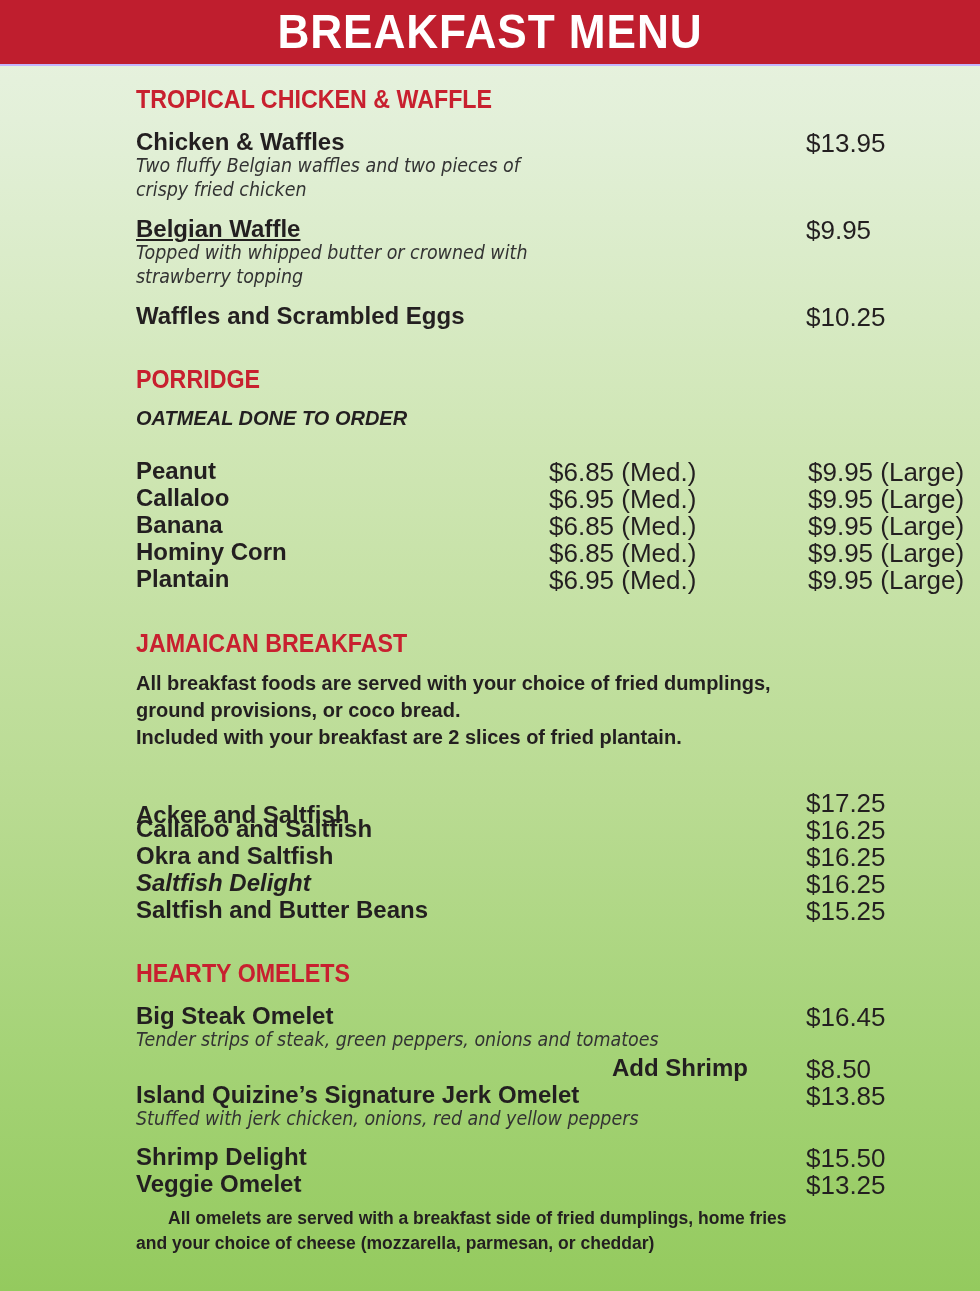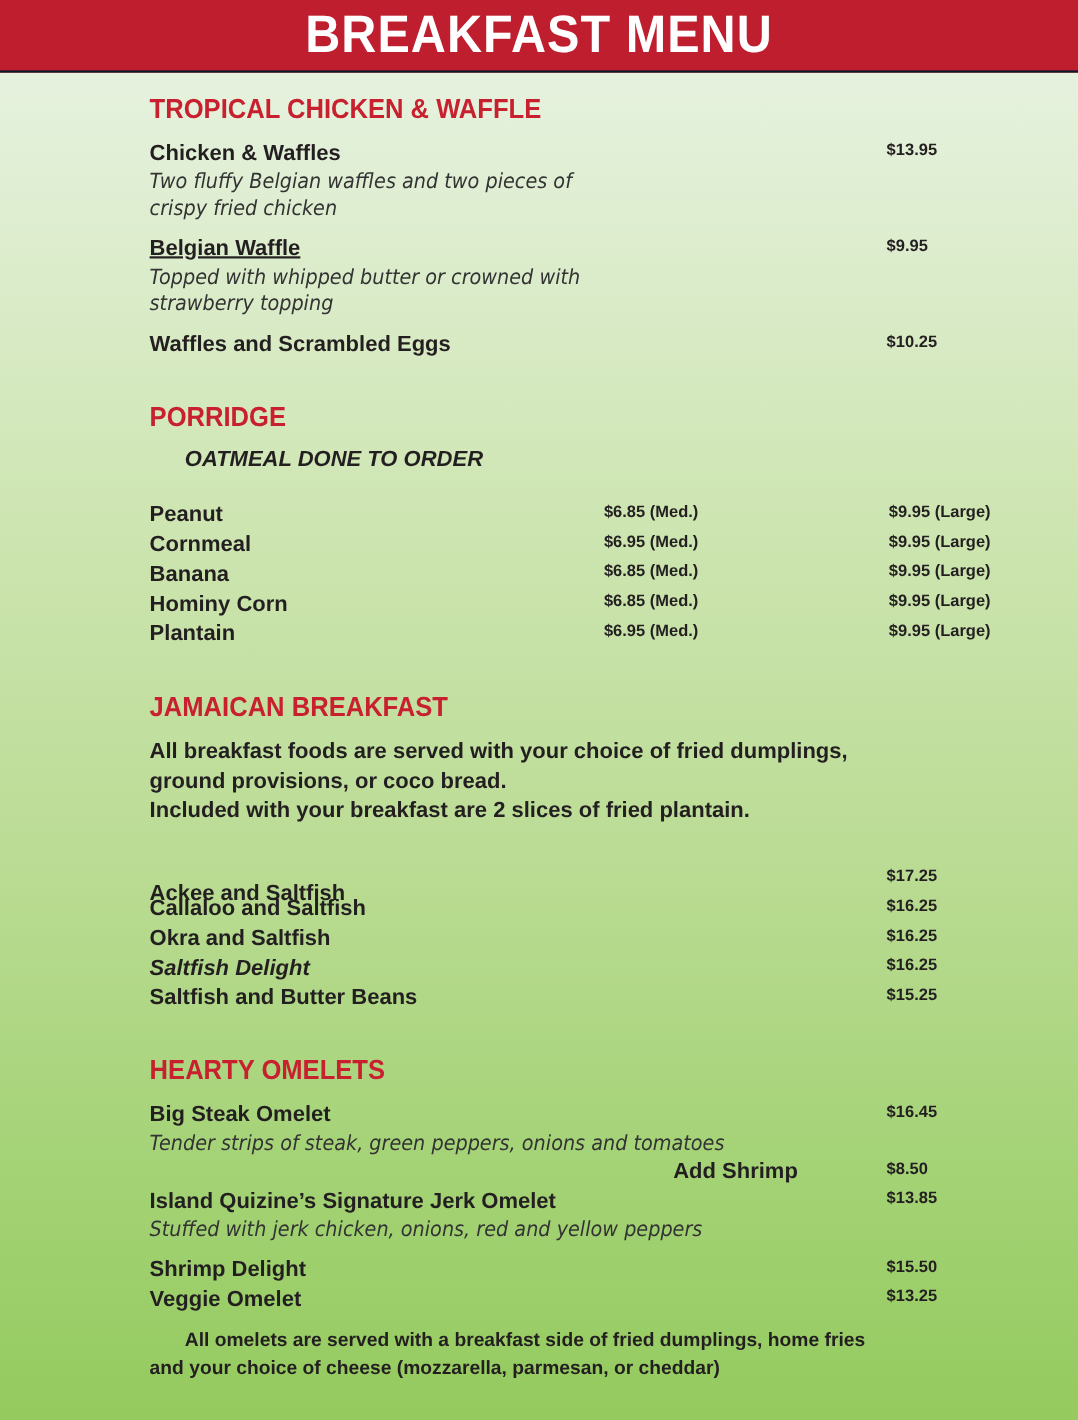--- a/index.html
+++ b/index.html
@@ -6,39 +6,39 @@
   body {
     width: 980px; height: 1291px; overflow: hidden;
     font-family: "Liberation Sans", sans-serif;
     color: #231f20;
     background: linear-gradient(to bottom, #e9f3e2 0px, #e3f0d9 120px, #cfe6b4 450px, #b9db92 800px, #a5d377 1050px, #94ca5e 1291px);
     position: relative;
   }
   .banner {
     position: absolute; left: 0; top: 0; width: 980px; height: 66px;
     background: #bf1e2e;
-    border-bottom: 2px solid #0f172a;
+    border-bottom: 2px solid #c4b5fd;
     box-sizing: border-box;
     display: flex; align-items: center; justify-content: center;
   }
   .banner h1 {
     margin: 0; color: #ffffff; font-weight: bold;
     font-size: 48px; letter-spacing: 1px;
     font-family: "Liberation Sans", sans-serif;
     transform: scaleX(0.92);
     line-height: 66px;
   }
   .abs { position: absolute; white-space: nowrap; }
   .section-title {
     color: #c8202f; font-weight: bold; font-size: 25px;
     transform-origin: left center; transform: scaleX(0.93);
   }
-  .item-name { font-weight: bold; font-size: 20px; }
+  .item-name { font-weight: bold; font-size: 24px; }
   .desc { font-style: italic; font-size: 19px; color: #333; font-family: "DejaVu Sans", sans-serif; font-weight: normal; transform-origin: left center; transform: scaleX(0.92); }
-  .price { font-weight: bold; font-size: 15px; }
+  .price { font-weight: normal; font-size: 26px; }
   .subhead { font-weight: bold; font-style: italic; font-size: 20px; }
   .note { font-weight: bold; font-size: 20px; }
   .small-note { font-weight: bold; font-size: 17.5px; }
 </style>
 </head>
 <body>
 
 <div class="banner">
   <h1>BREAKFAST MENU</h1>
 </div>
@@ -52,27 +52,27 @@
 
 <div class="abs item-name" style="left:136px; top:215px;text-decoration:underline;">Belgian Waffle</div>
 <div class="abs price" style="left:806px; top:215px;">$9.95</div>
 <div class="abs desc" style="left:136px; top:241px;">Topped with whipped butter or crowned with</div>
 <div class="abs desc" style="left:136px; top:265px;">strawberry topping</div>
 
 <div class="abs item-name" style="left:136px; top:302px;">Waffles and Scrambled Eggs</div>
 <div class="abs price" style="left:806px; top:302px;text-align:center;">$10.25</div>
 
 <div class="abs section-title" style="left:136px; top:365px;">PORRIDGE</div>
-<div class="abs subhead" style="left:136px; top:407px;margin-left:32px;">OATMEAL DONE TO ORDER</div>
+<div class="abs subhead" style="left:136px; top:407px;">OATMEAL DONE TO ORDER</div>
 
 <div class="abs item-name" style="left:136px; top:457px;">Peanut</div>
 <div class="abs price" style="left:549px; top:457px;">$6.85 (Med.)</div>
 <div class="abs price" style="left:808px; top:457px;">$9.95 (Large)</div>
 
-<div class="abs item-name" style="left:136px; top:484px;">Cornmeal</div>
+<div class="abs item-name" style="left:136px; top:484px;">Callaloo</div>
 <div class="abs price" style="left:549px; top:484px;">$6.95 (Med.)</div>
 <div class="abs price" style="left:808px; top:484px;">$9.95 (Large)</div>
 
 <div class="abs item-name" style="left:136px; top:511px;">Banana</div>
 <div class="abs price" style="left:549px; top:511px;">$6.85 (Med.)</div>
 <div class="abs price" style="left:808px; top:511px;">$9.95 (Large)</div>
 
 <div class="abs item-name" style="left:136px; top:538px;">Hominy Corn</div>
 <div class="abs price" style="left:549px; top:538px;">$6.85 (Med.)</div>
 <div class="abs price" style="left:808px; top:538px;">$9.95 (Large)</div>

